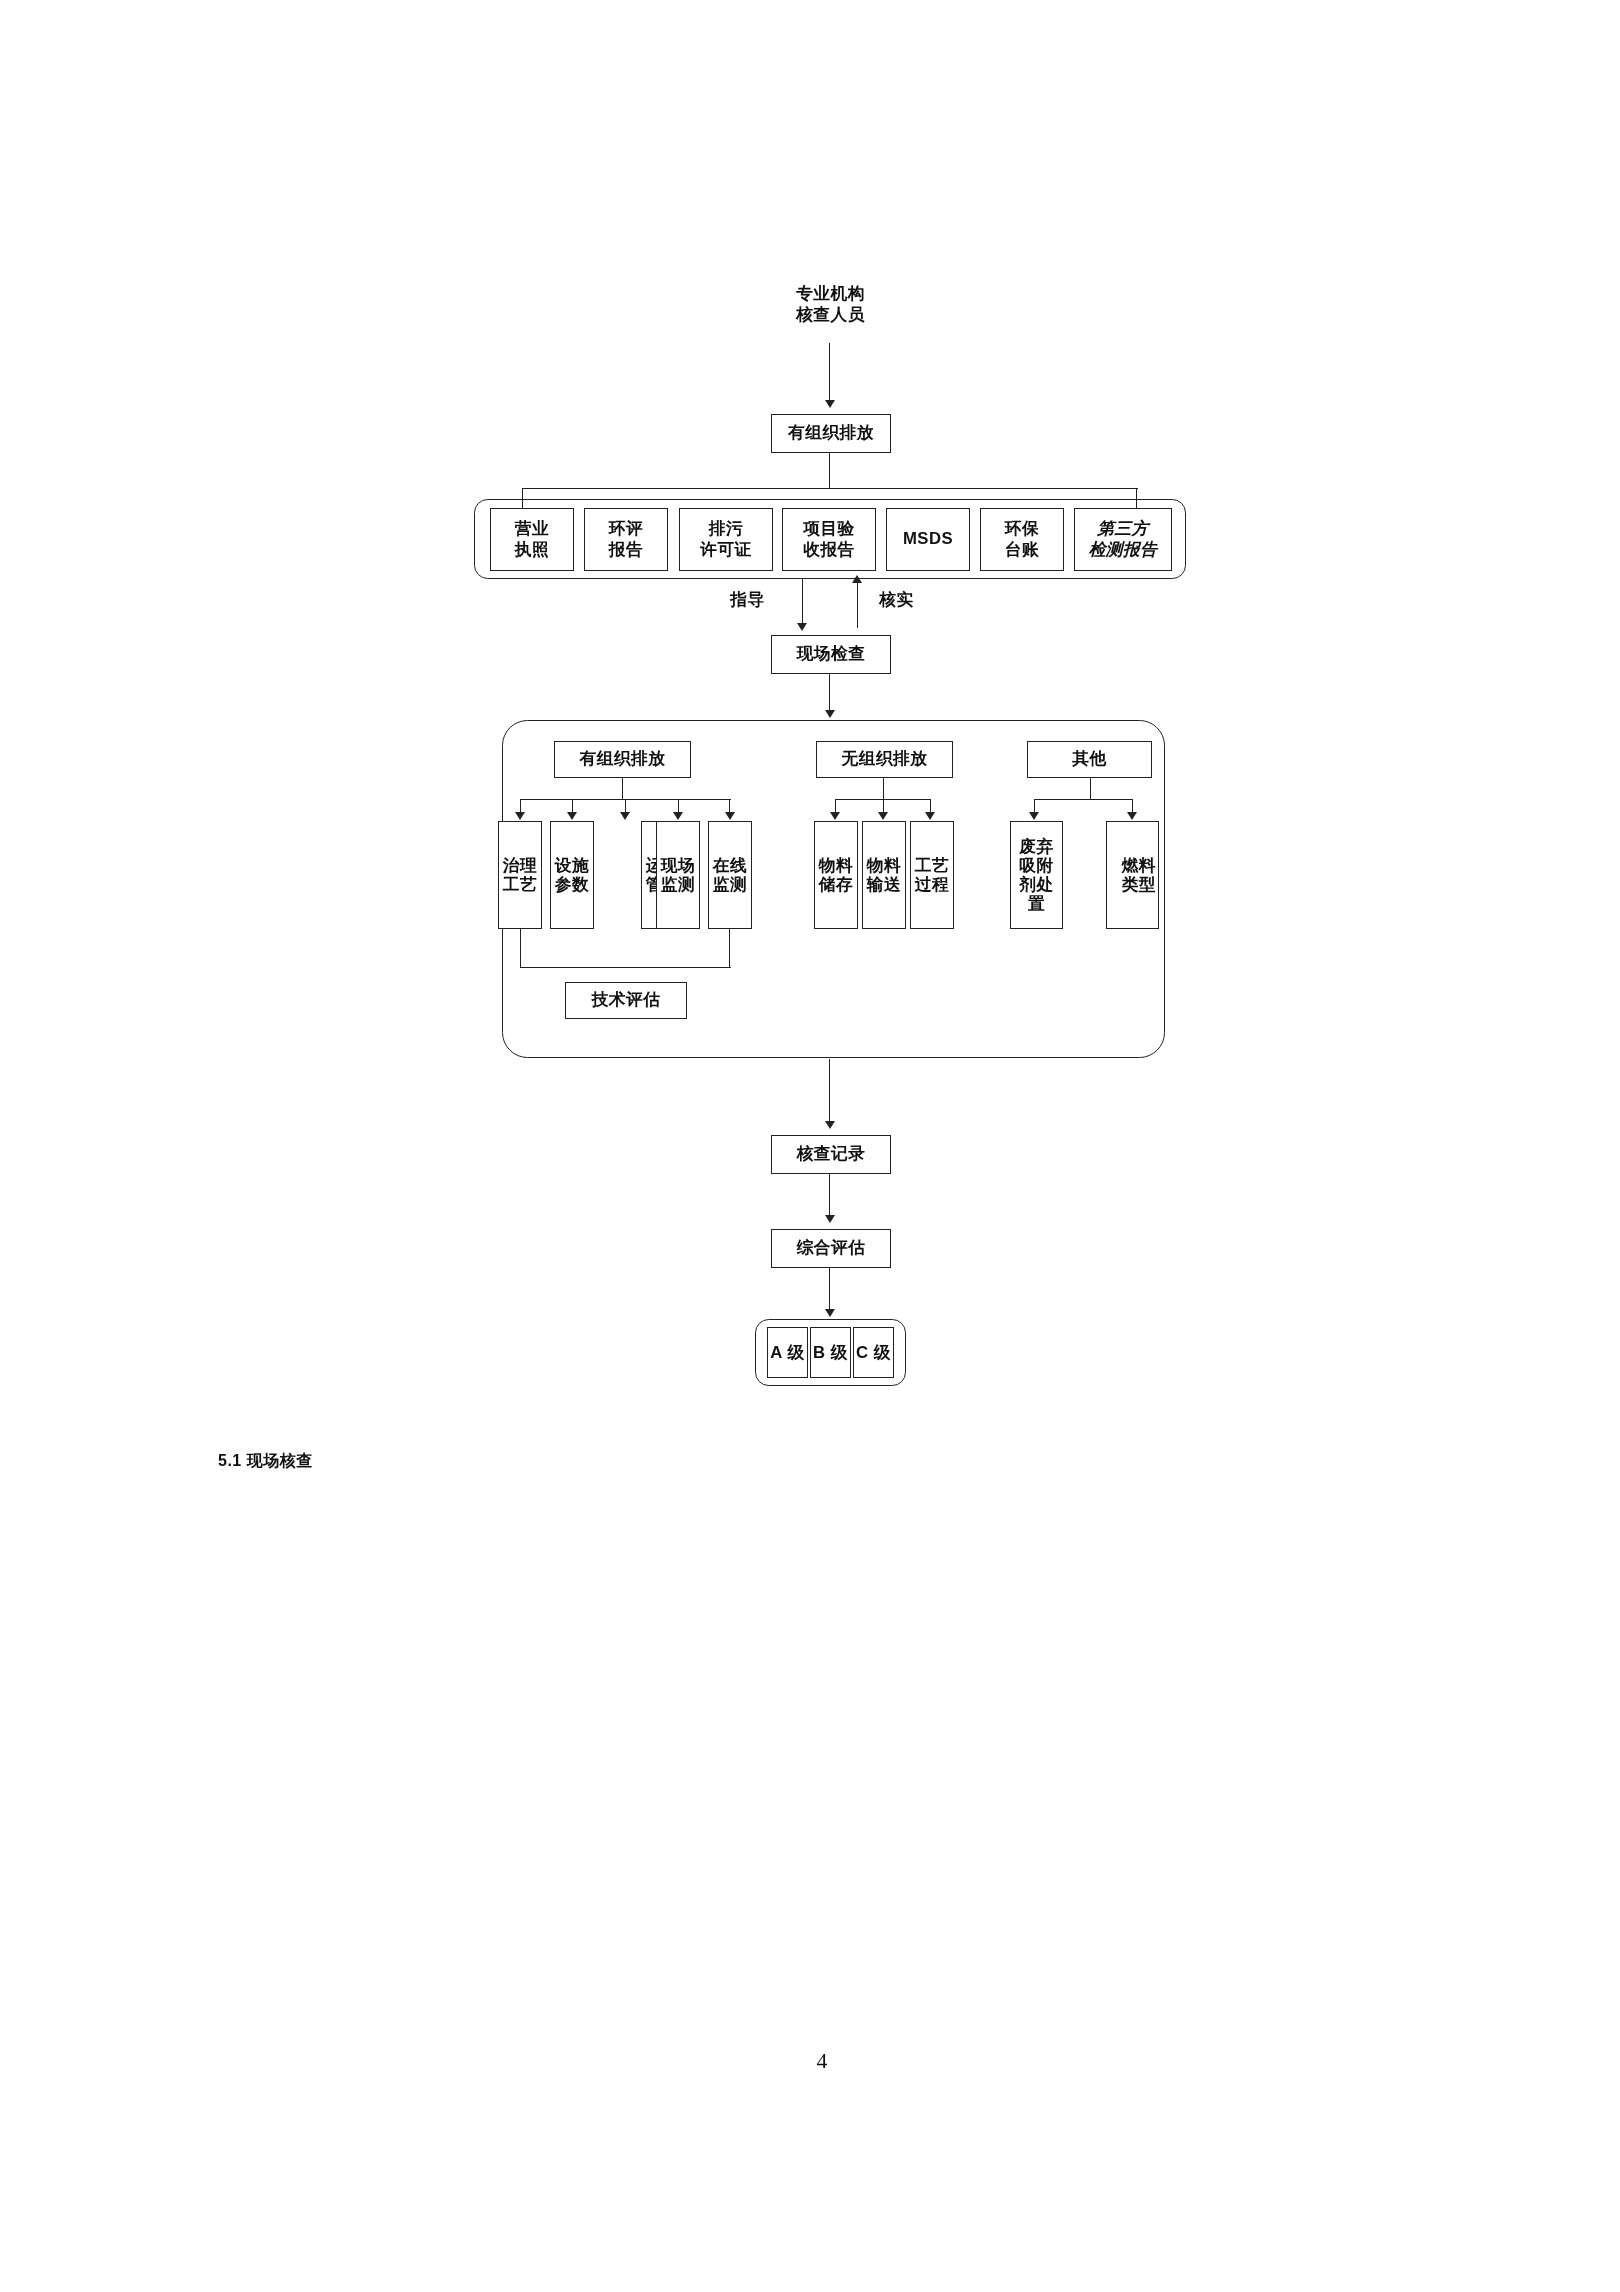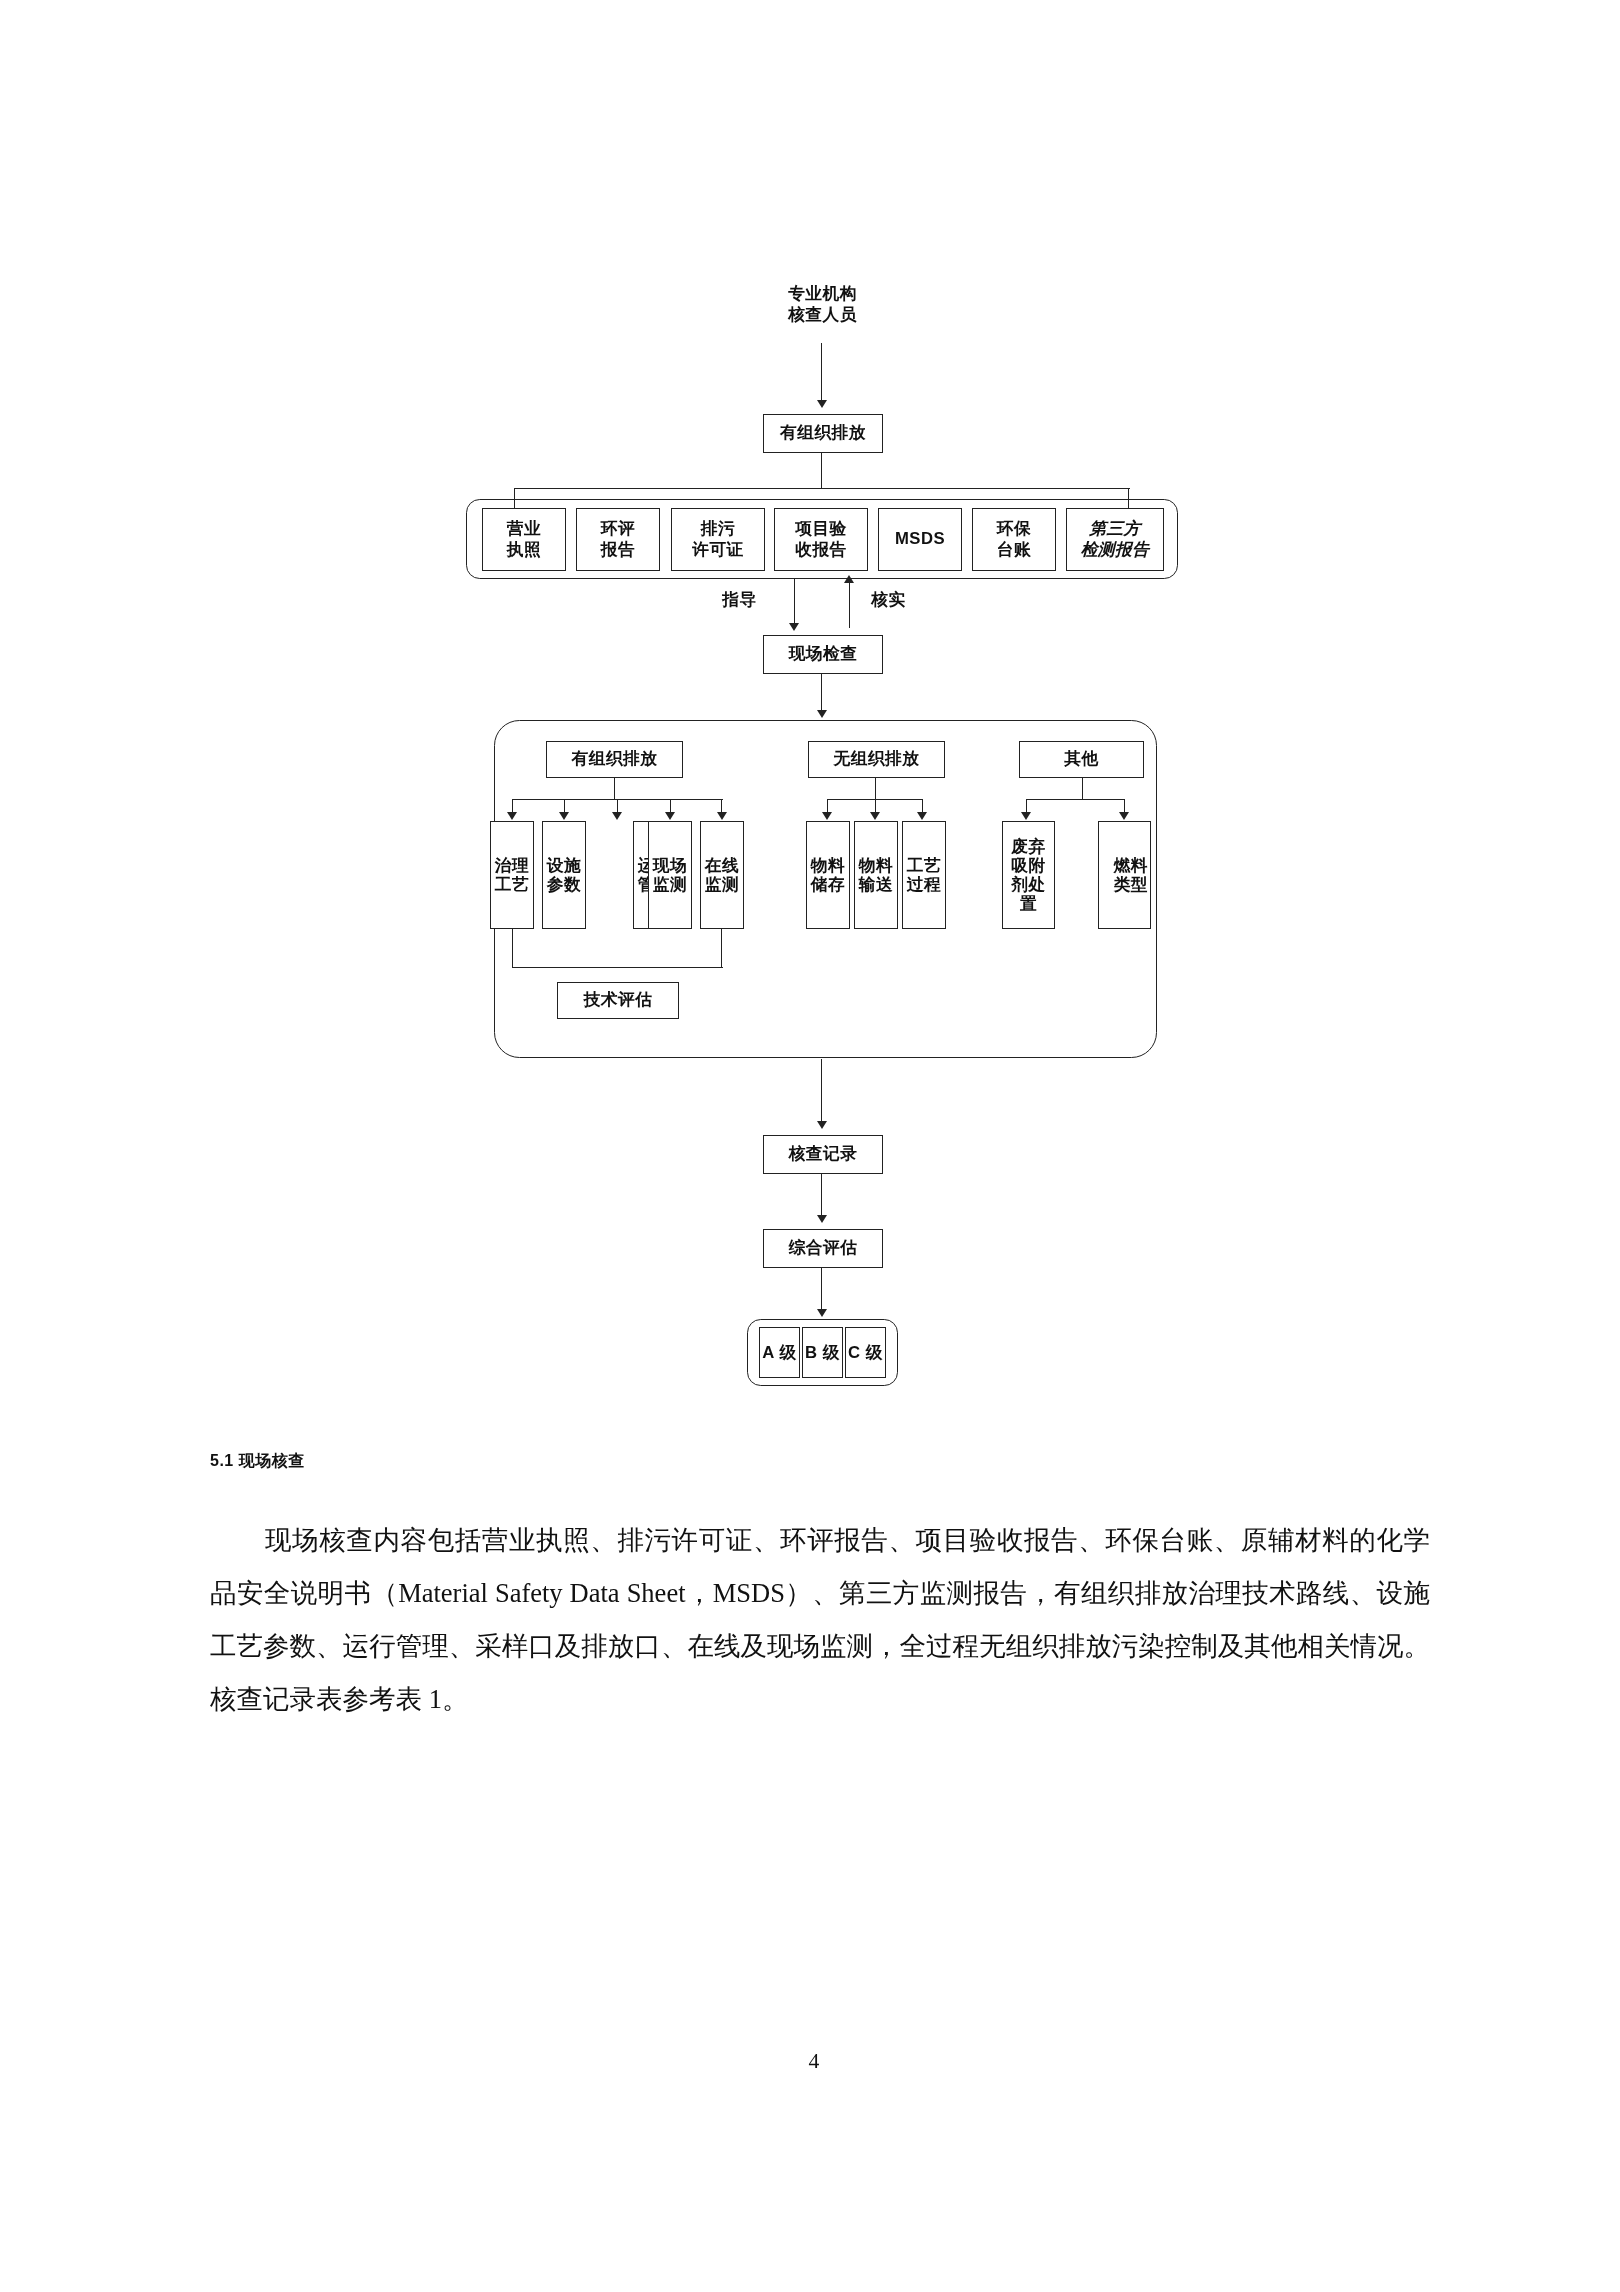--- a/index.html
+++ b/index.html
@@ -5,21 +5,21 @@
   html, body { margin:0; padding:0; }
   body {
     width:1620px; height:2293px;
     background:#ffffff;
     font-family:"Liberation Serif", serif;
     color:#111;
     position:relative;
     overflow:hidden;
   }
   .page {
-    position:absolute; left:4px; top:0; width:1520px; height:2293px;
+    position:absolute; left:12px; top:0; width:1520px; height:2293px;
   }
 
   
   .diagram {
     position:absolute; left:0; top:245px; width:1620px; height:1127px;
   }
   .node {
     position:absolute;
     border:1.4px solid #222;
     background:#fff;
@@ -244,18 +244,17 @@
     <div class="node" style="left: 798px; top: 1082px; width: 41px; height: 51px; white-space: normal; word-break: break-all; line-height: 1.15; padding: 2px;">B
 级</div>
     <div class="node" style="left: 841px; top: 1082px; width: 41px; height: 51px; white-space: normal; word-break: break-all; line-height: 1.15; padding: 2px;">C
 级</div>
 
   </div>
 
 
   <div class="heading">5.1  现场核查</div>
 
-  <div class="para">现场核查内容包括营业执照、排污许可证、环评报告、项目验收报告、环保台账、原辅材料的化学品安全说明书（Material Safety Data Sheet，MSDS）、第三方监测报告，有组织排放治理技术路线、设施工艺参数、运行管理、采样口及排放口、在线及现场监测，全过程无组织排放污染控制及其他相关情况。核查记录表参考表 1。</div>
 
   <div class="pageno">4</div>
 
 </div>
 
 
 </body></html>

